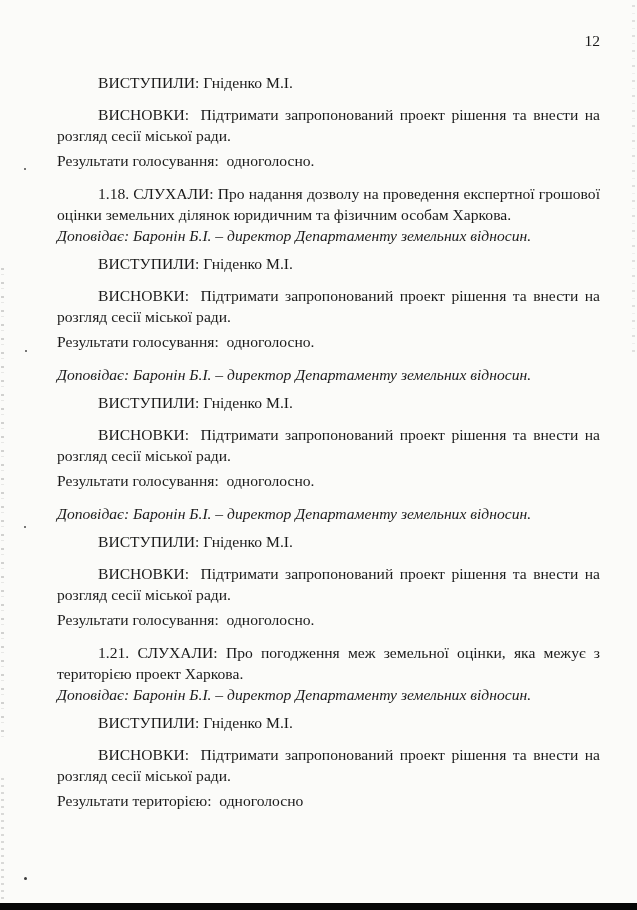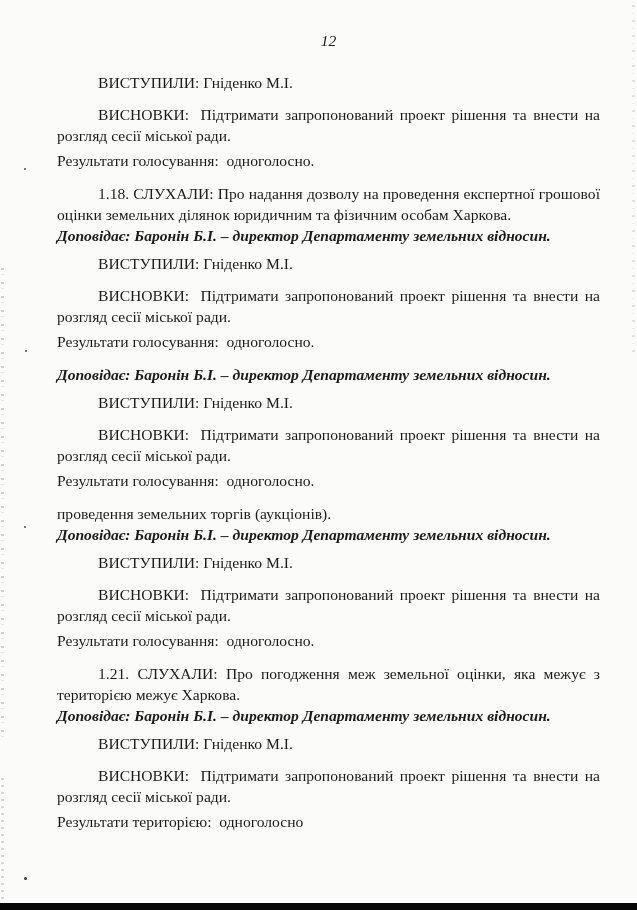--- a/index.html
+++ b/index.html
@@ -6,30 +6,30 @@
   .page {
     position:relative;
     width:637px; height:910px;
     background:#fbfbf9;
     overflow:hidden;
     font-family:"Liberation Serif", serif;
     font-size:15.6px;
     color:#1b1b1b;
   }
   .line { line-height:21px; }
-  .pagenum { margin:30px 37px 0 57px; text-align:center;font-style:italic; }
+  .pagenum { margin:30px 37px 0 57px; text-align:right; }
   .content { margin:0 37px 0 57px; }
   .blk { display:flow-root; }           
   .continuation { margin-top:14px; }
   .sec { margin-top:12px; }
   .indent { text-indent:41px; }
   .fill { text-align:justify; text-align-last:justify; }
   .b { font-weight:normal; }
   .lblgap { margin-right:5px; }
-  .reporter { font-style:italic;font-weight:bold; }
+  .reporter { font-style:italic; }
   .spoke { margin-top:7px; }
   .concl { margin-top:11px; }
   .vote { margin-top:4px; white-space:pre-wrap; }
 
   
   .noise { position:absolute; pointer-events:none; }
   .noise-left {
     left:1px; top:268px; width:3px; height:475px;
     background:repeating-linear-gradient(180deg,
       rgba(100,100,100,.28) 0 2px, transparent 2px 6px,
@@ -111,21 +111,20 @@
           <span class="b lblgap">ВИСНОВКИ:</span>
           <span>Підтримати запропонований проект рішення та внести на</span>
         </div>
         <div class="line">розгляд сесії міської ради.</div>
       </div>
       <div class="line vote">Результати голосування:  одноголосно.</div>
     </section>
 
     <section class="blk sec">
       <div>
-        <div class="line">проведення земельних торгів (аукціонів).</div>
       </div>
       <div class="line reporter">Доповідає: Баронін Б.І. – директор Департаменту земельних відносин.</div>
       <div class="line indent spoke">
         <span class="b">ВИСТУПИЛИ:</span>
         <span>Гніденко М.І.</span>
       </div>
       <div class="concl">
         <div class="line fill indent">
           <span class="b lblgap">ВИСНОВКИ:</span>
           <span>Підтримати запропонований проект рішення та внести на</span>
@@ -134,21 +133,21 @@
       </div>
       <div class="line vote">Результати голосування:  одноголосно.</div>
     </section>
 
     <section class="blk sec">
       <div>
         <div class="line fill indent">
           <span class="b">1.21. СЛУХАЛИ:</span>
           <span>Про погодження меж земельної оцінки, яка межує з</span>
         </div>
-        <div class="line">територією межує Харкова.</div>
+        <div class="line">територією проект Харкова.</div>
       </div>
       <div class="line reporter">Доповідає: Баронін Б.І. – директор Департаменту земельних відносин.</div>
       <div class="line indent spoke">
         <span class="b">ВИСТУПИЛИ:</span>
         <span>Гніденко М.І.</span>
       </div>
       <div class="concl">
         <div class="line fill indent">
           <span class="b lblgap">ВИСНОВКИ:</span>
           <span>Підтримати запропонований проект рішення та внести на</span>

